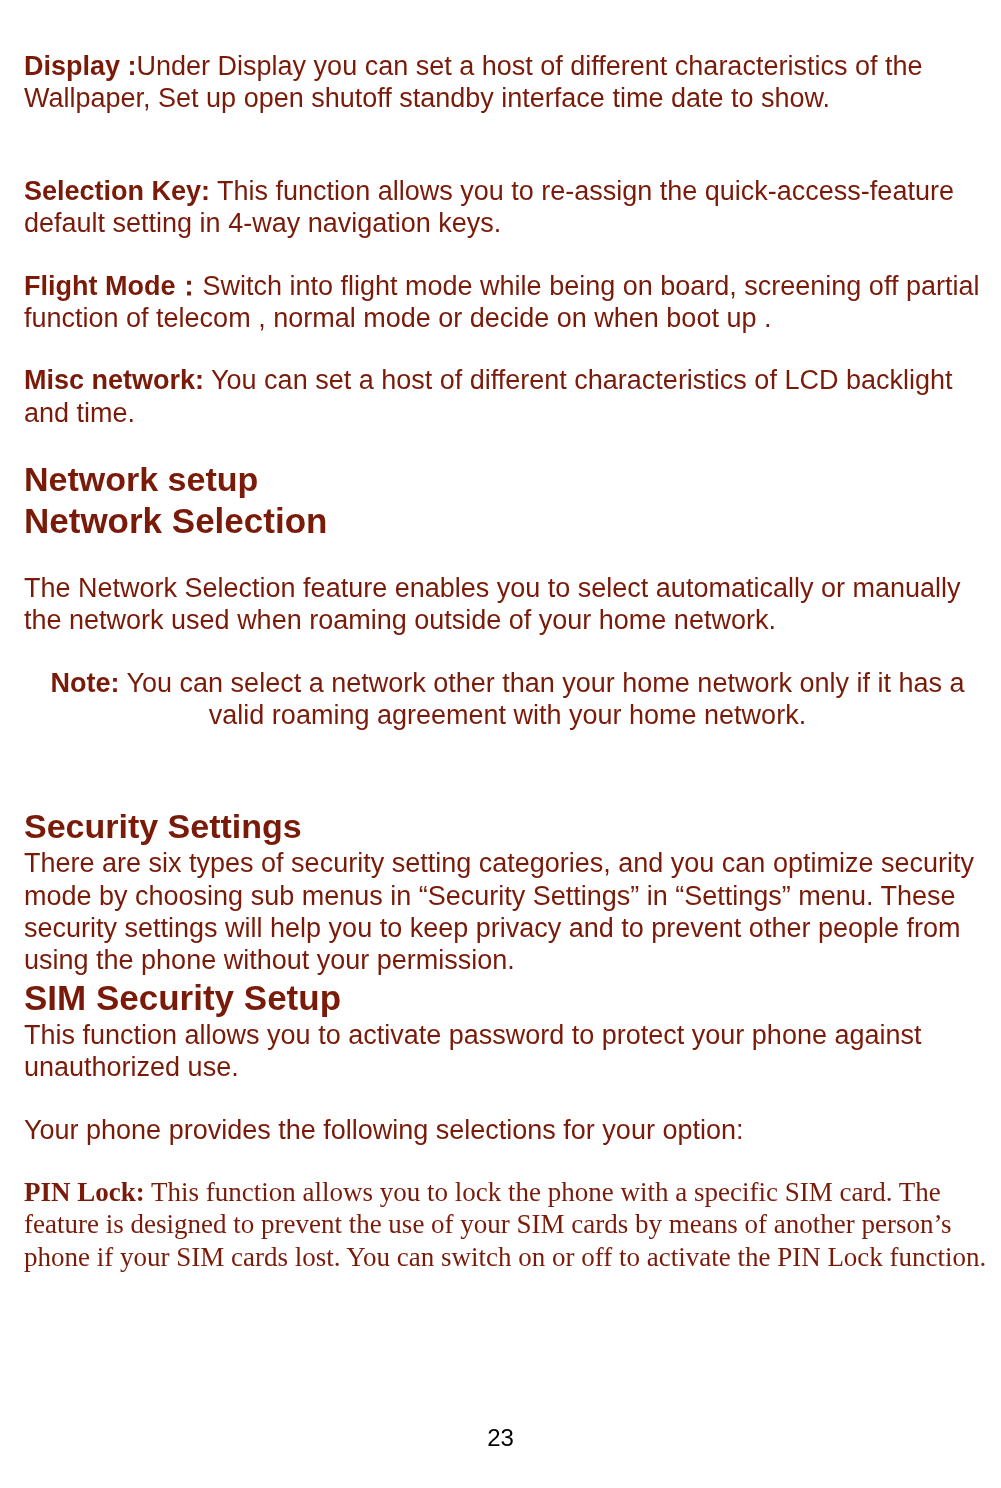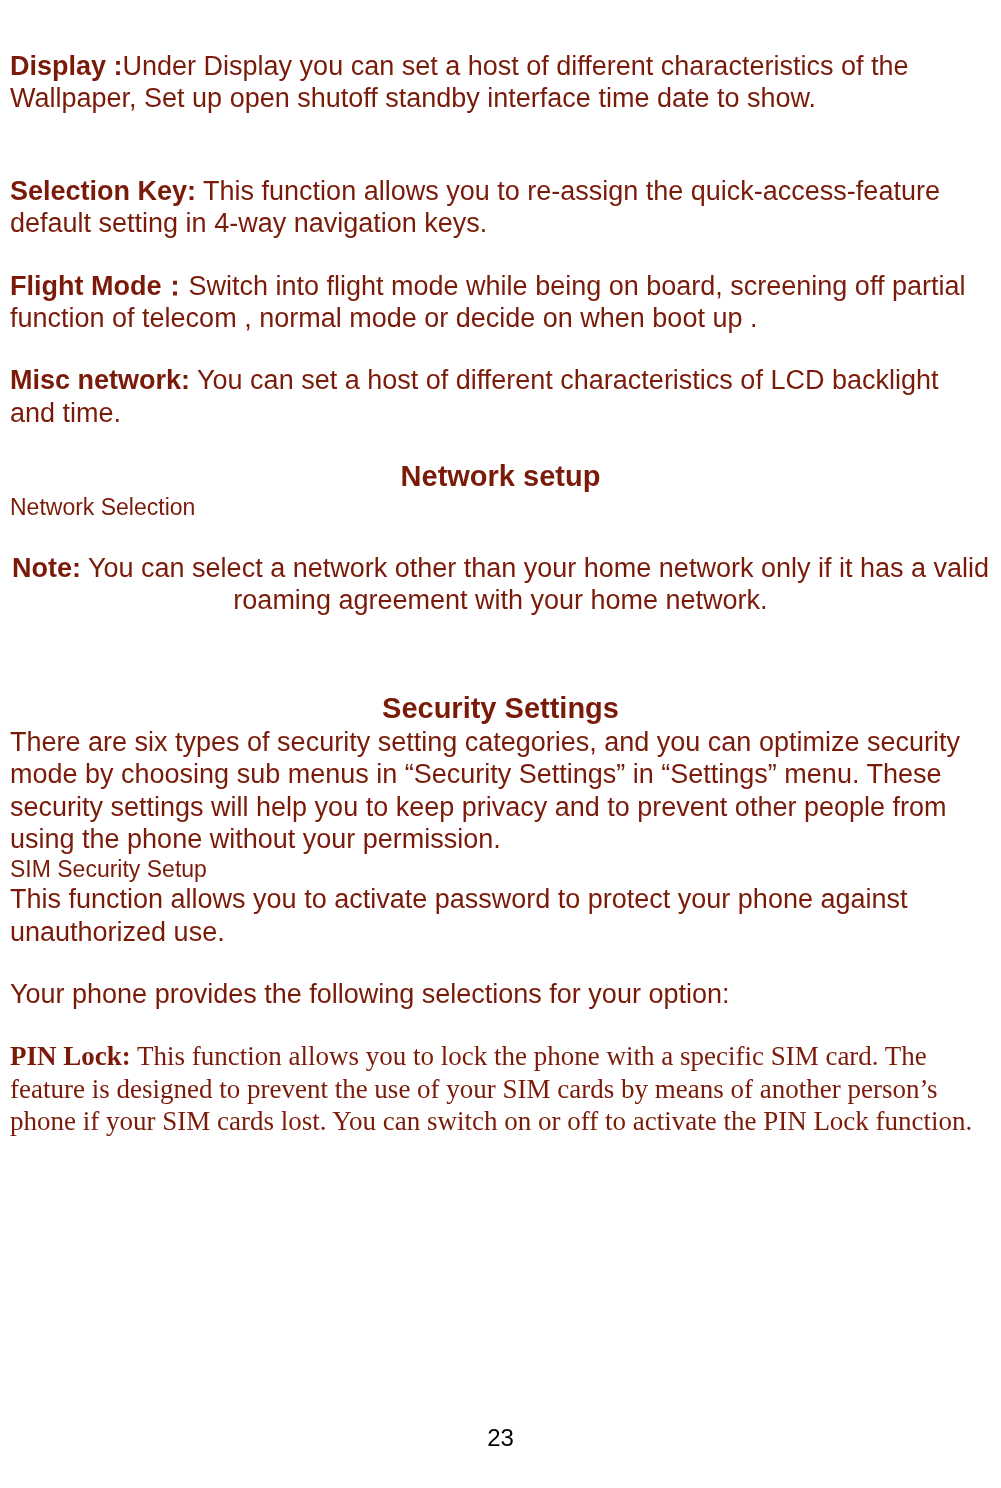--- a/index.html
+++ b/index.html
@@ -4,34 +4,34 @@
 <style>
   html, body {
     margin: 0;
     padding: 0;
     background: #ffffff;
   }
   .page {
     width: 1001px;
     min-height: 1488px;
     box-sizing: border-box;
-    padding: 50px 10px 30px 10px;
+    padding: 50px 10px 30px 24px;
     color: #7a1b0a;
     font-family: Arial, Helvetica, sans-serif;
     font-size: 27px;
     line-height: 1.2;
     position: relative;
   }
   .bold { font-weight: bold; }
   .para { margin-bottom: 30px; }
   .para-tight { margin-bottom: 0; }
   .gap-large { margin-bottom: 60px; }
   .gap-xlarge { margin-bottom: 75px; text-align: center; }
-  .h-primary { font-size: 29px; font-weight: bold; text-align: center; }
-  .h-sub { font-size: 23px; font-weight: normal; }
+  .h-primary { font-size: 34px; font-weight: bold; }
+  .h-sub { font-size: 35px; font-weight: bold; }
   .serif { font-family: "Times New Roman", Times, serif; font-size: 27px; }
   .page-num {
     position: absolute;
     left: 0;
     width: 1001px;
     bottom: 35px;
     text-align: center;
     color: #000000;
     font-family: Arial, Helvetica, sans-serif;
     font-size: 24px;
@@ -54,20 +54,21 @@
     <span class="bold">Flight Mode：</span><span>Switch into flight mode while being on board, screening off partial function of telecom , normal mode or decide on when boot up .</span>
   </div>
 
   <div class="para">
     <span class="bold">Misc network:</span><span> You can set a host of different characteristics of  LCD backlight and time.</span>
   </div>
 
   <div class="h-primary para-tight">Network setup</div>
   <div class="h-sub para">Network Selection</div>
 
+  <div class="para">The Network Selection feature enables you to select automatically or manually the network used when roaming outside of your home network.</div>
 
   <div class="para gap-xlarge">
     <span class="bold">Note:</span><span> You can select a network other than your home network only if it has a valid roaming agreement with your home network.</span>
   </div>
 
   <div class="h-primary para-tight">Security Settings</div>
   <div class="para-tight">There are six types of security setting categories, and you can optimize security mode by choosing sub menus in “Security Settings” in “Settings” menu. These security settings will help you to keep privacy and to prevent other people from using the phone without your permission.</div>
   <div class="h-sub para-tight">SIM Security Setup</div>
   <div class="para">This function allows you to activate password to protect your phone against unauthorized use.</div>
 

